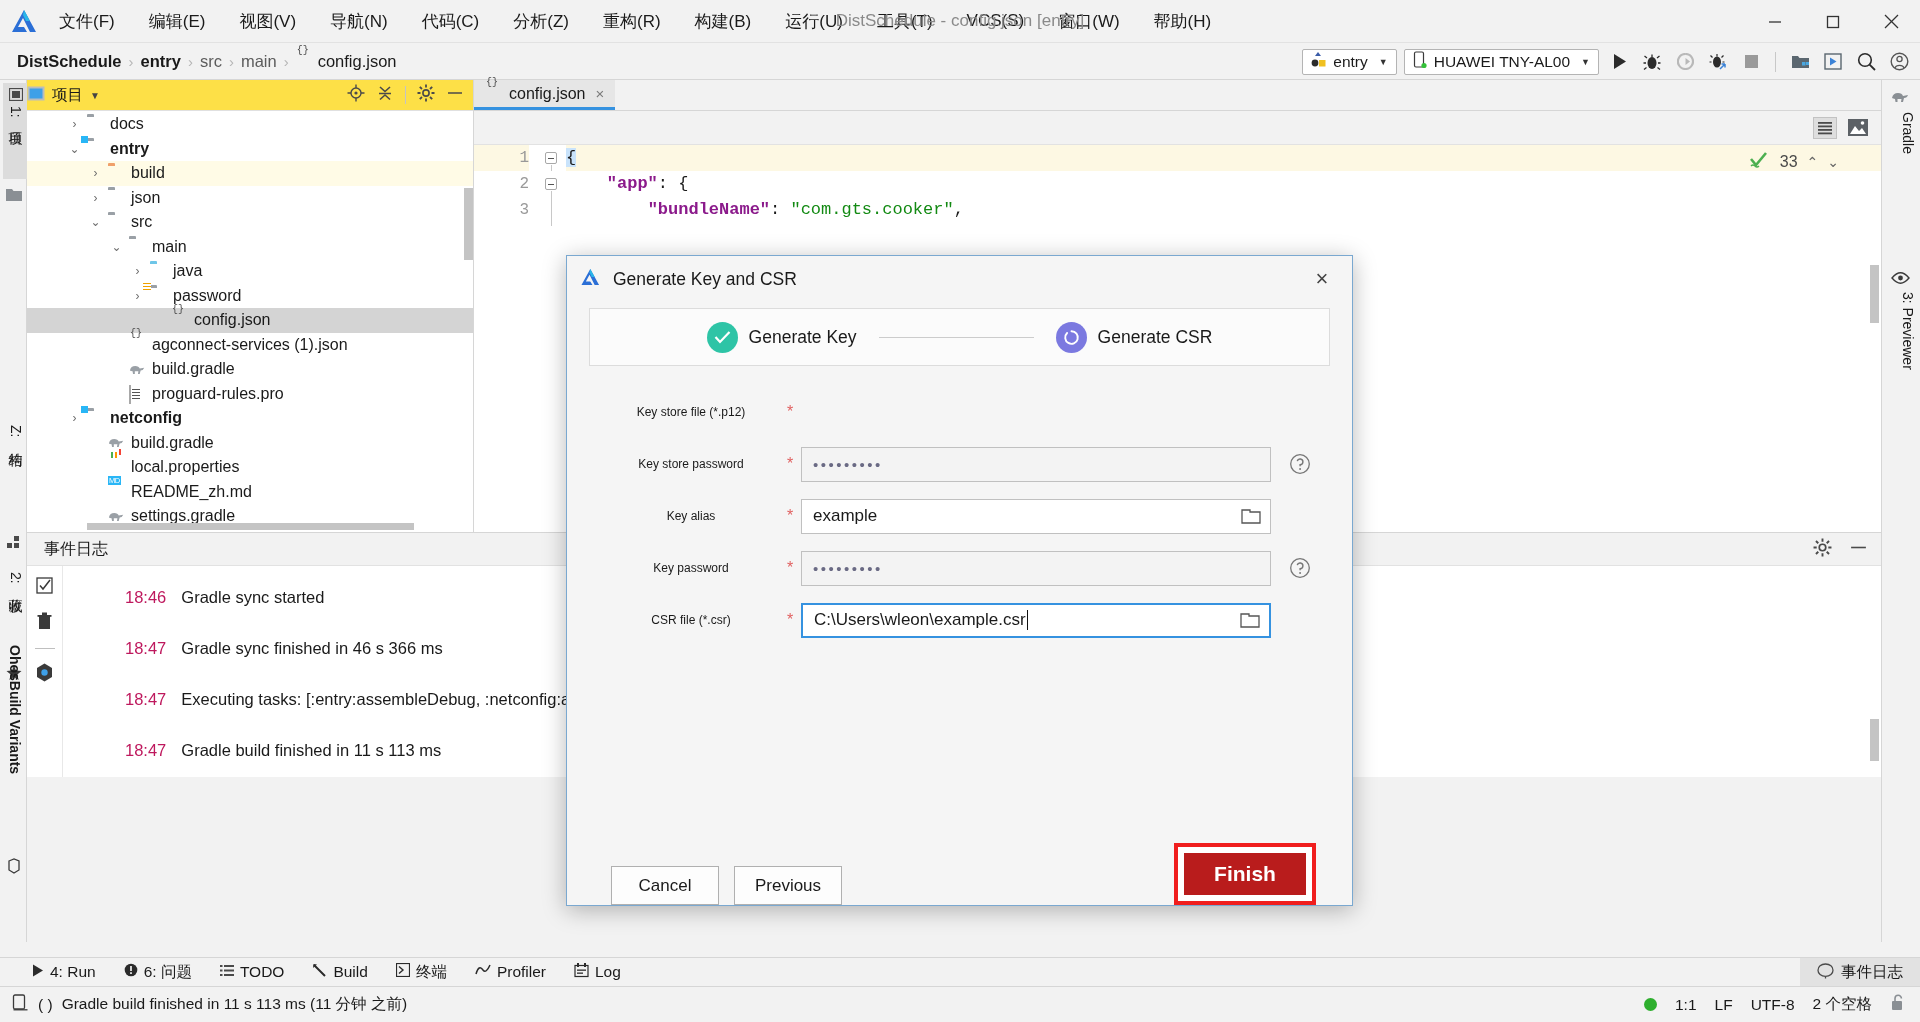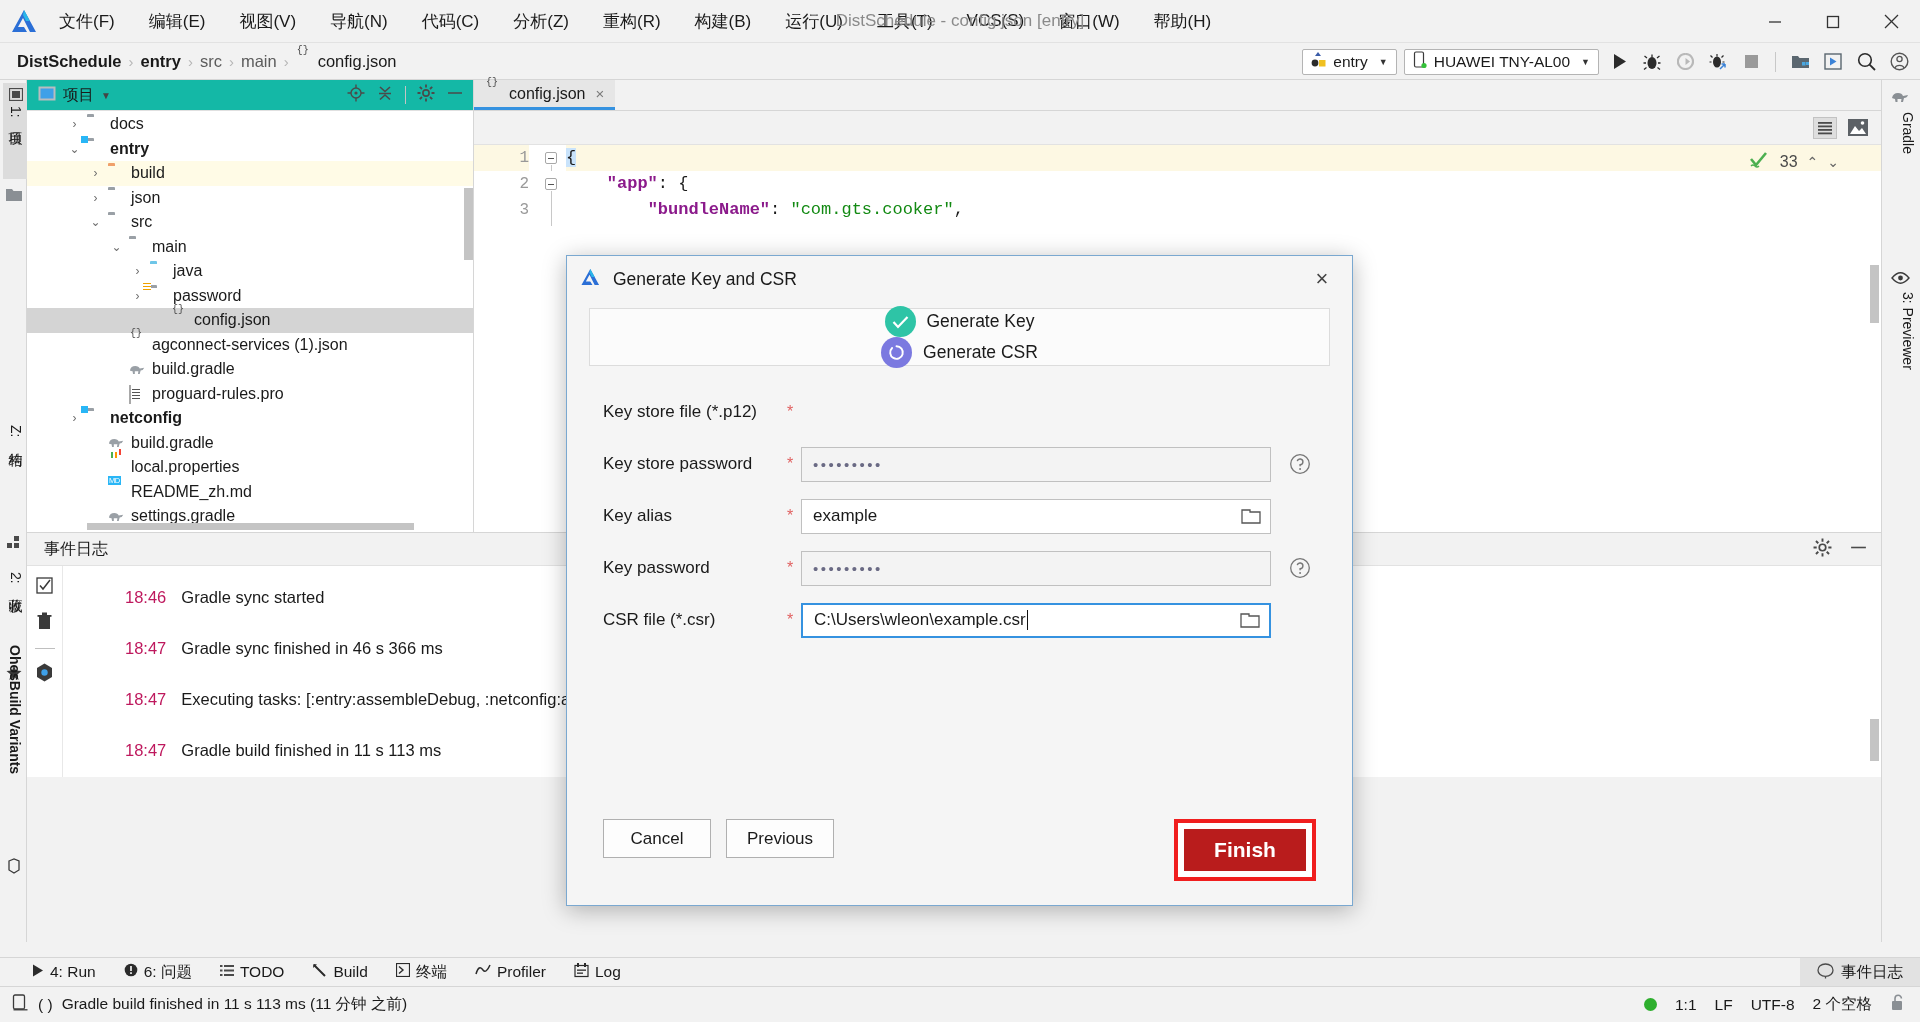--- a/index.html
+++ b/index.html
@@ -74,22 +74,22 @@
     display: flex; align-items: center; gap: 5px;
   }
   .vtab.sel { background: #dcdcdc; }
 
   
   .project-panel {
     position: absolute; left: 27px; top: 80px; width: 447px; height: 452px;
     background: #fff; border-right: 1px solid #d6d6d6;
   }
   .panel-head {
-    height: 31px; background: #14b8a6; display: flex; align-items: center;
-    border-bottom: 1px solid #e0e0e0; padding-left: 11px; gap: 7px;
+    height: 31px; background: #fde047; display: flex; align-items: center;
+    border-bottom: 1px solid #e0e0e0; gap: 7px;
   }
   .panel-head .title { font-size: 15.5px; }
   .panel-head-icons { margin-left: auto; display: flex; align-items: center; gap: 11px; padding-right: 9px; }
 
   .tree { position: relative; font-size: 16px; padding-top: 1px; background: #fff; }
   .tree-row {
     height: 24.5px; display: flex; align-items: center; gap: 6px;
     white-space: nowrap; padding-right: 6px;
   }
   .tree-row.hl-yellow { background: #fffbe6; }
@@ -261,33 +261,33 @@
   }
   .dlg-title {
     height: 46px; display: flex; align-items: center; padding: 0 13px; gap: 11px;
     background: #f5f5f5; font-size: 17.5px;
   }
   .dlg-close { margin-left: auto; font-size: 22px; color: #444; width: 34px; height: 34px;
                display: flex; align-items: center; justify-content: center; }
 
   .step-box {
     margin: 6px 22px 0 22px; height: 58px; border: 1px solid #dcdcdc; background: #fbfbfb;
-    display: flex; align-items: center; justify-content: center; gap: 0; flex-direction: column;
+    display: flex; align-items: center; justify-content: center; gap: 0;
   }
   .step { display: flex; align-items: center; gap: 11px; font-size: 17.5px; }
   .step-circle {
     width: 31px; height: 31px; border-radius: 50%;
     display: flex; align-items: center; justify-content: center;
     color: #fff; font-size: 17px;
   }
   .step-line { width: 155px; height: 1px; background: #cccccc; margin: 0 22px; }
 
   .form { padding: 20px 0 0 0; }
   .frow { display: flex; align-items: center; height: 52px; }
-  .flabel { width: 212px; text-align: left; padding-left: 36px; font-size: 17px; }
+  .flabel { width: 212px; text-align: center; padding-left: 36px; font-size: 12px; }
   .freq { width: 22px; color: #e06060; font-size: 16px; text-align: center; }
   .finput {
     position: relative; width: 470px; height: 35px;
     border: 1px solid #c0c0c0; background: #f3f3f3;
     display: flex; align-items: center; padding: 0 11px; font-size: 17px;
   }
   .finput.white { background: #fff; }
   .finput.focus { border: 2px solid #3592e0; background: #fff; }
   .finput .ph { color: #9a9a9a; }
   .finput .val { color: #1a1a1a; }
@@ -296,22 +296,22 @@
     position: absolute; right: 9px; top: 50%; transform: translateY(-50%);
     width: 20px; height: 17px;
   }
   .fhelp { margin-left: 18px; width: 22px; height: 22px; }
   .caret-bar {
     display: inline-block; width: 1.5px; height: 20px; background: #111; margin-left: 1px;
     vertical-align: middle;
   }
 
   .dlg-buttons {
-    position: absolute; left: 0; right: 0; bottom: 0; height: 86px;
-    display: flex; align-items: flex-start; padding: 0 36px;
+    position: absolute; left: 8px; right: 0; bottom: 0; height: 86px;
+    display: flex; align-items: flex-end; padding: 0 36px;
   }
   .btn {
     min-width: 108px; height: 39px; border: 1px solid #b0b0b0; background: #fdfdfd;
     font-size: 17px; display: flex; align-items: center; justify-content: center;
   }
   .btn + .btn { margin-left: 15px; }
   .btn-primary {
     min-width: 122px; height: 42px; background: #b91c1c; color: #fff; border: none;
     font-size: 21px; font-weight: bold;
     display: flex; align-items: center; justify-content: center;

